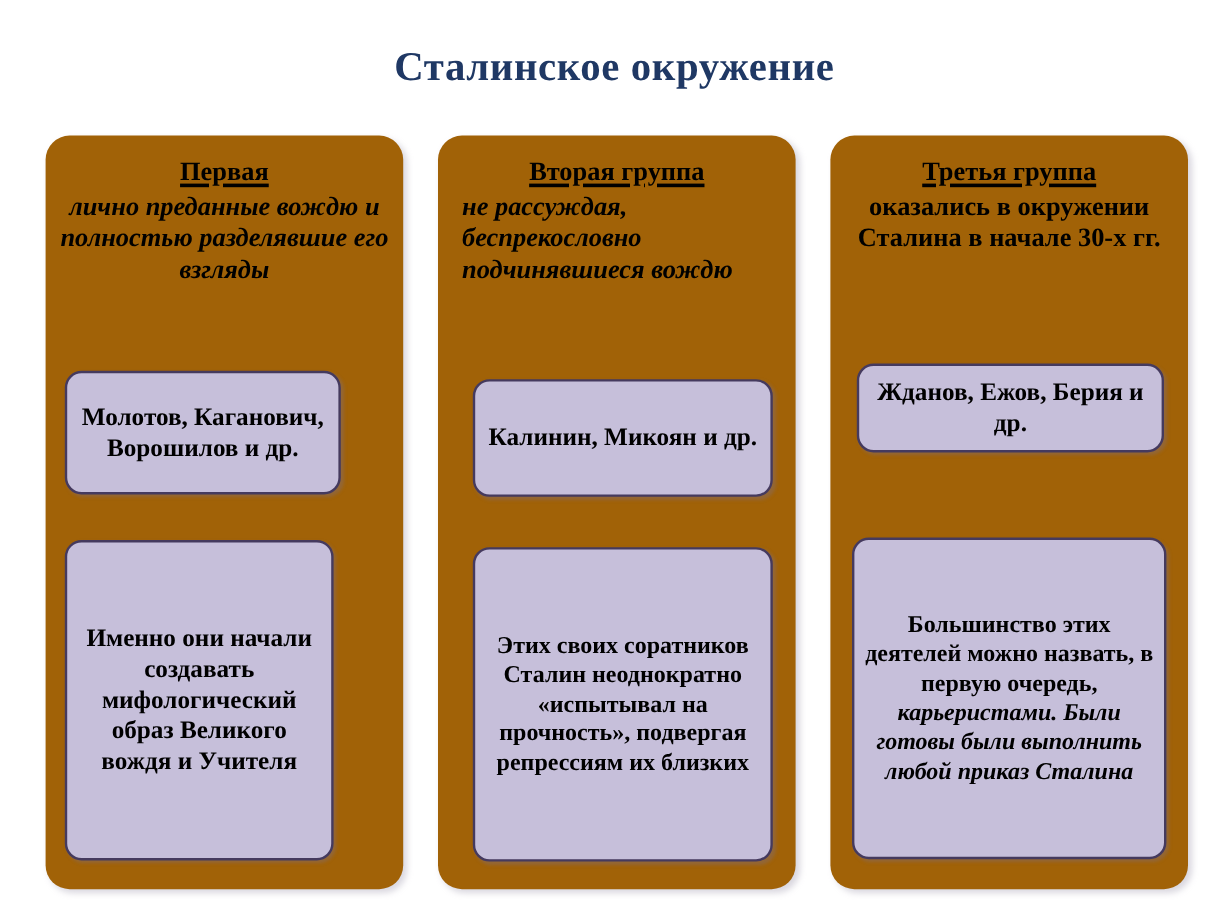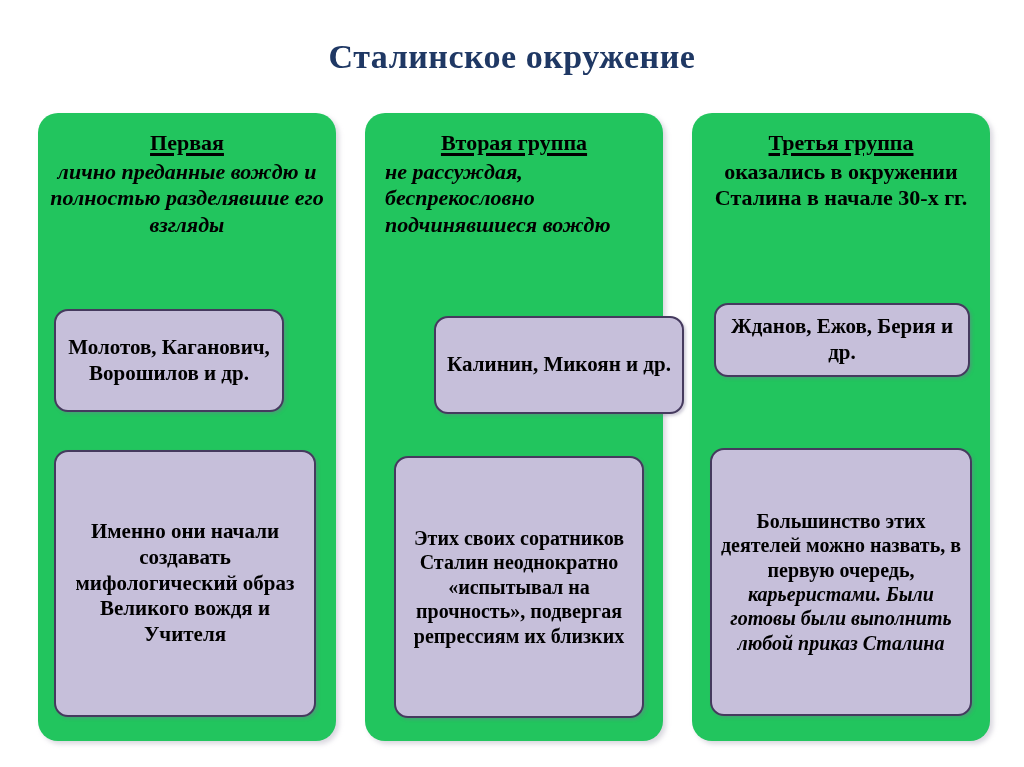--- a/index.html
+++ b/index.html
@@ -36,21 +36,21 @@
     left: 38px;
     width: 952px;
     height: 628px;
     display: flex;
     justify-content: space-between;
   }
 
   .panel {
     width: 298px;
     height: 628px;
-    background: #22c55e;
+    background: #a16207;
     border-radius: 20px;
     box-sizing: border-box;
     padding: 12px 12px 0 12px;
     position: relative;
     box-shadow: 3px 3px 5px rgba(160,155,175,0.40);
   }
 
   .panel-header {
     text-align: center;
     font-size: 22px;
@@ -87,24 +87,24 @@
     text-align: center;
     font-weight: bold;
     color: #000000;
     line-height: 1.22;
     box-shadow: 2px 2px 3px rgba(120,112,145,0.35);
     padding: 6px 8px;
   }
 
   
   #box-c1-names { left: 16px;  top: 196px; width: 230px; height: 103px; font-size: 21px; }
-  #box-c1-note  { left: 16px;  top: 337px; width: 262px; height: 267px; font-size: 21px; }
+  #box-c1-note  { left: 16px;  top: 337px; width: 224px; height: 267px; font-size: 21px; }
 
   
-  #box-c2-names { left: 29px;  top: 203px; width: 250px; height: 98px;  font-size: 21px; margin-left: 40px; }
+  #box-c2-names { left: 29px;  top: 203px; width: 250px; height: 98px;  font-size: 21px; }
   #box-c2-note  { left: 29px;  top: 343px; width: 250px; height: 262px; font-size: 20px; }
 
   
   #box-c3-names { left: 22px;  top: 190px; width: 256px; height: 74px;  font-size: 21px; }
   #box-c3-note  { left: 18px;  top: 335px; width: 262px; height: 268px; font-size: 20px; }
 
   .mixed-line { display: block; }
   .mixed-line.it { font-style: italic; }
 </style>
 </head>

